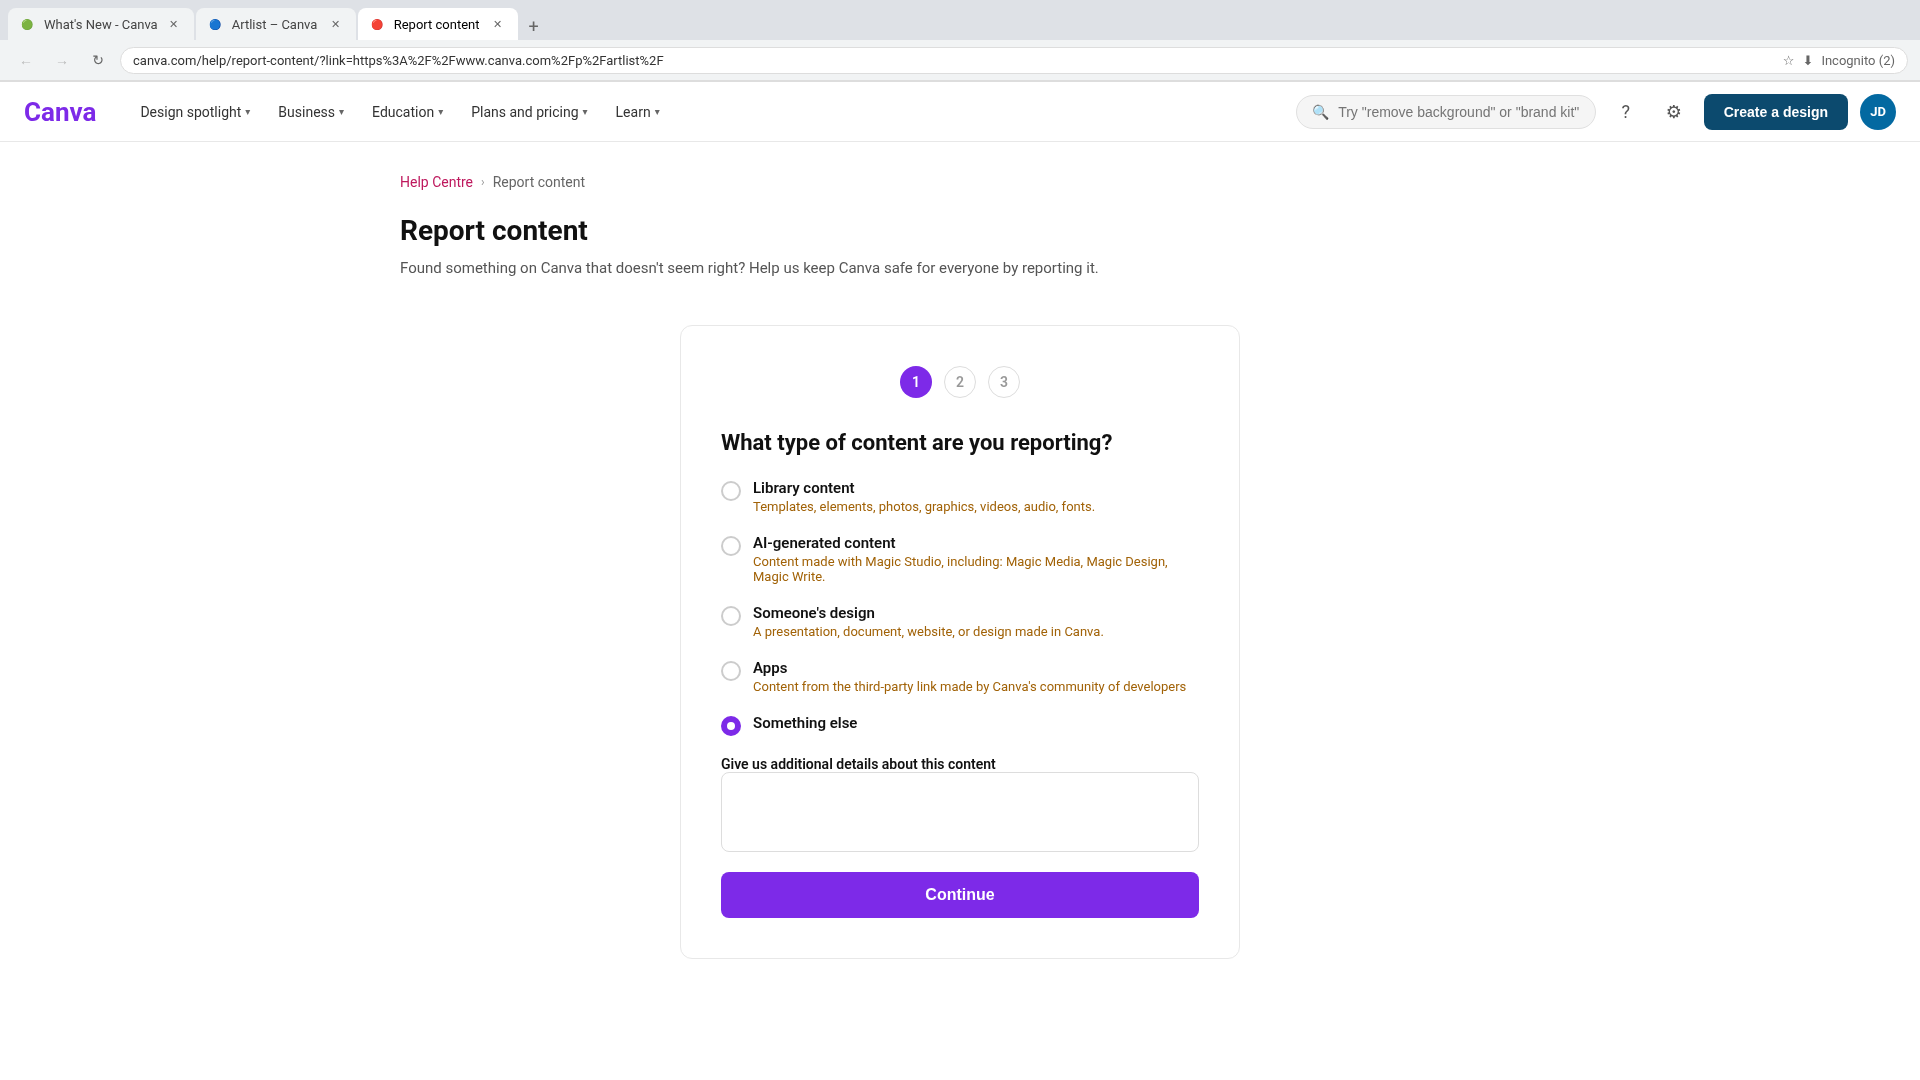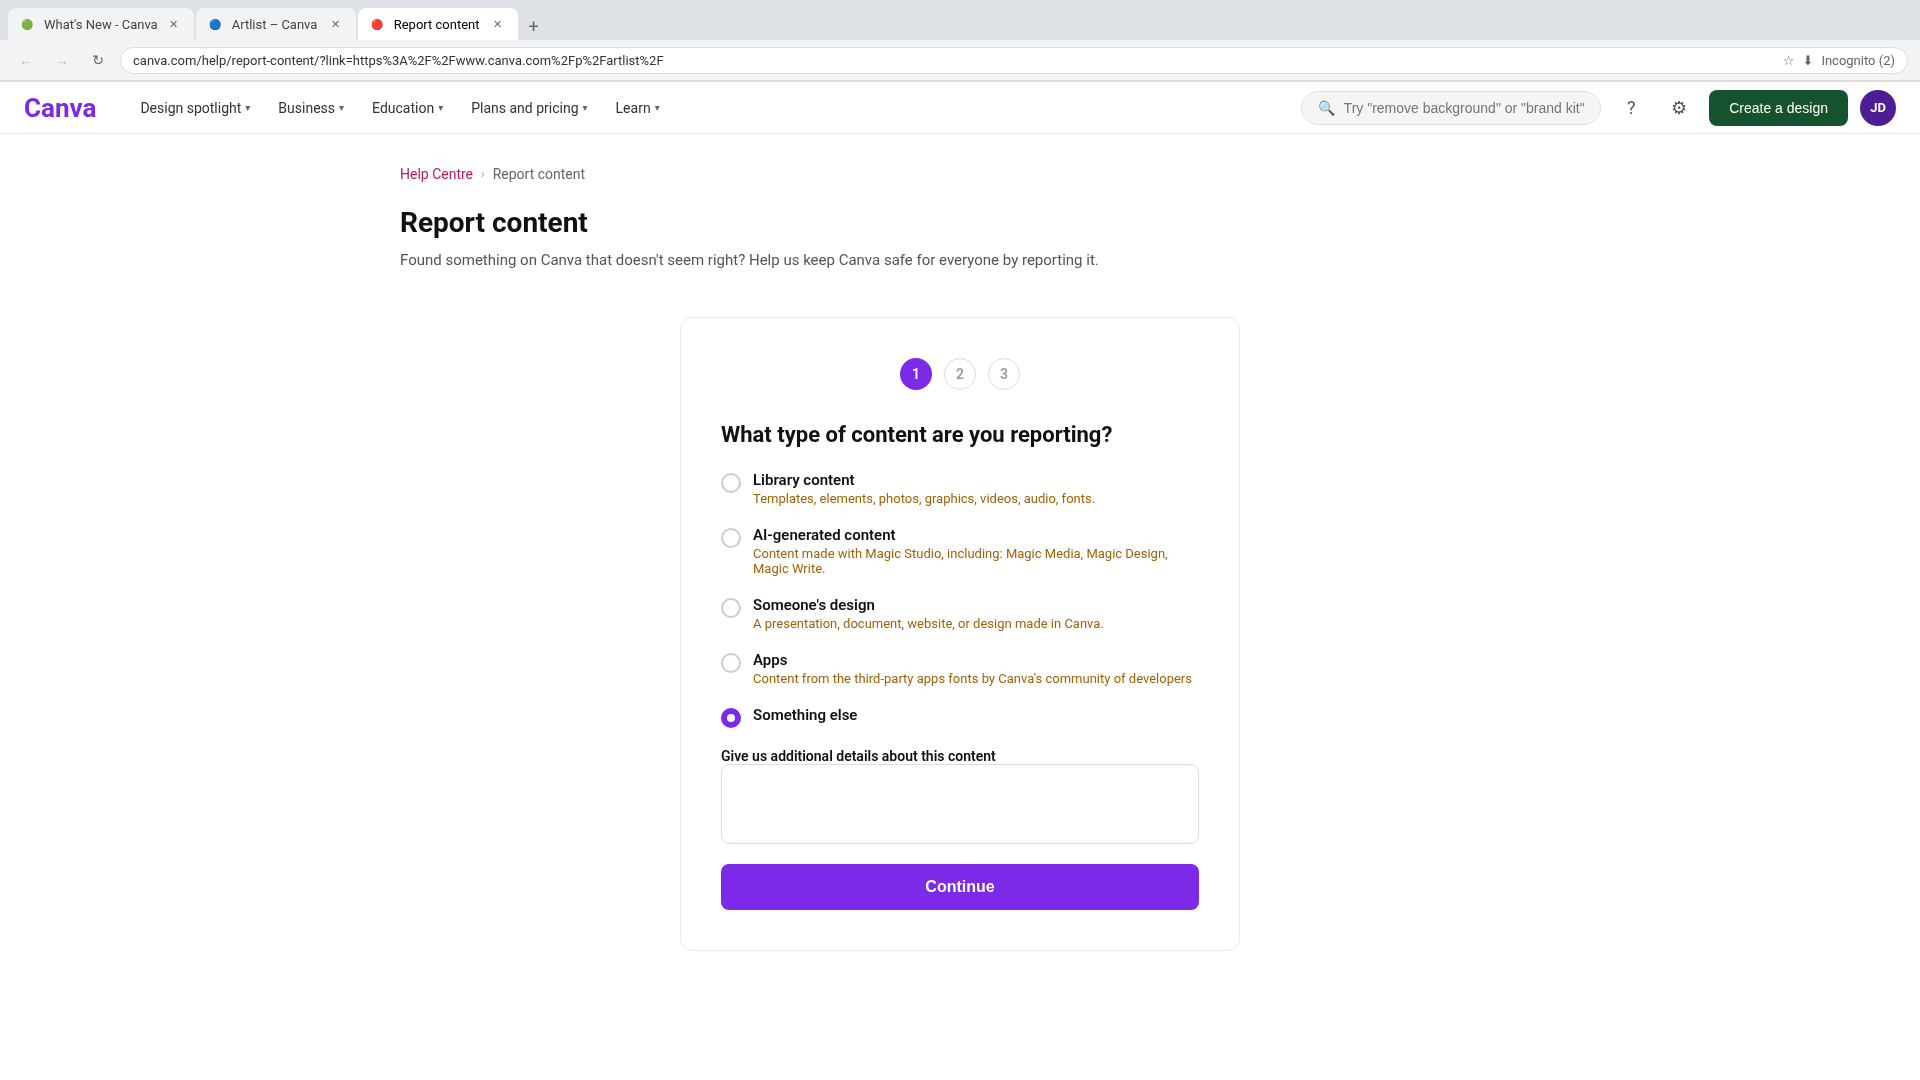--- a/index.html
+++ b/index.html
@@ -15,33 +15,33 @@
     .tab-new { width: 28px; height: 28px; border-radius: 50%; display: flex; align-items: center; justify-content: center; font-size: 18px; color: #666; cursor: pointer; }
 
     .address-bar { display: flex; align-items: center; padding: 6px 12px; gap: 8px; background: #f1f3f4; border-bottom: 1px solid #ddd; }
     .nav-btn { width: 28px; height: 28px; border-radius: 50%; display: flex; align-items: center; justify-content: center; color: #666; cursor: pointer; font-size: 14px; }
     .nav-btn.disabled { color: #bbb; cursor: default; }
     .url-bar { flex: 1; display: flex; align-items: center; background: #fff; border: 1px solid #ddd; border-radius: 20px; padding: 5px 12px; font-size: 13px; color: #333; gap: 8px; }
     .url-text { flex: 1; overflow: hidden; text-overflow: ellipsis; white-space: nowrap; }
     .url-actions { display: flex; align-items: center; gap: 8px; color: #666; font-size: 13px; }
 
     
-    .site-header { display: flex; align-items: center; padding: 12px 24px; height: 52px; border-bottom: 1px solid #e8e8e8; gap: 32px; }
+    .site-header { display: flex; align-items: center; padding: 12px 24px; height: 60px; border-bottom: 1px solid #e8e8e8; gap: 32px; }
     .logo { color: #7d2ae8; font-size: 26px; font-weight: bold; cursor: pointer; display: flex; align-items: center; gap: 4px; }
     .logo span { color: #00c4cc; }
     .nav { display: flex; align-items: center; gap: 4px; }
     .nav-item { display: flex; align-items: center; gap: 4px; padding: 8px 12px; font-size: 14px; color: #333; cursor: pointer; border-radius: 6px; font-weight: 400; }
     .nav-item .chevron { font-size: 10px; color: #666; }
     .header-right { margin-left: auto; display: flex; align-items: center; gap: 12px; }
     .search-bar { display: flex; align-items: center; background: #f5f5f5; border: 1px solid #e0e0e0; border-radius: 20px; padding: 8px 16px; gap: 8px; width: 300px; }
     .search-bar input { border: none; background: transparent; outline: none; font-size: 14px; color: #333; width: 100%; }
     .search-icon { color: #666; font-size: 14px; }
     .help-icon, .settings-icon { width: 36px; height: 36px; border-radius: 50%; display: flex; align-items: center; justify-content: center; color: #555; font-size: 18px; cursor: pointer; }
-    .create-btn { background: #14532d; color: #fff; padding: 10px 20px; border-radius: 8px; font-size: 14px; font-weight: 400; cursor: pointer; border: none; white-space: nowrap; }
-    .avatar { width: 36px; height: 36px; border-radius: 50%; background: #4c1d95; color: #fff; display: flex; align-items: center; justify-content: center; font-size: 13px; font-weight: 700; cursor: pointer; }
+    .create-btn { background: #0c4a6e; color: #fff; padding: 10px 20px; border-radius: 8px; font-size: 14px; font-weight: 700; cursor: pointer; border: none; white-space: nowrap; }
+    .avatar { width: 36px; height: 36px; border-radius: 50%; background: #0369a1; color: #fff; display: flex; align-items: center; justify-content: center; font-size: 13px; font-weight: 700; cursor: pointer; }
 
     
     .page-content { max-width: 1200px; margin: 0 auto; padding: 32px 40px; }
 
     
     .breadcrumb { display: flex; align-items: center; gap: 8px; margin-bottom: 24px; font-size: 14px; color: #666; }
     .breadcrumb a { color: #be185d; text-decoration: none; cursor: pointer; }
     .breadcrumb-sep { color: #999; font-size: 12px; }
 
     
@@ -199,21 +199,21 @@
       <div>
         <div class="radio-label">Someone's design</div>
         <div class="radio-desc">A presentation, document, website, or design made in Canva.</div>
       </div>
     </div>
 
     <div class="radio-option">
       <div class="radio-circle"></div>
       <div>
         <div class="radio-label">Apps</div>
-        <div class="radio-desc">Content from the third-party apps fonts by Canva's community of developers</div>
+        <div class="radio-desc">Content from the third-party link made by Canva's community of developers</div>
       </div>
     </div>
 
     <div class="radio-option">
       <div class="radio-circle selected"></div>
       <div>
         <div class="radio-label">Something else</div>
       </div>
     </div>
 

